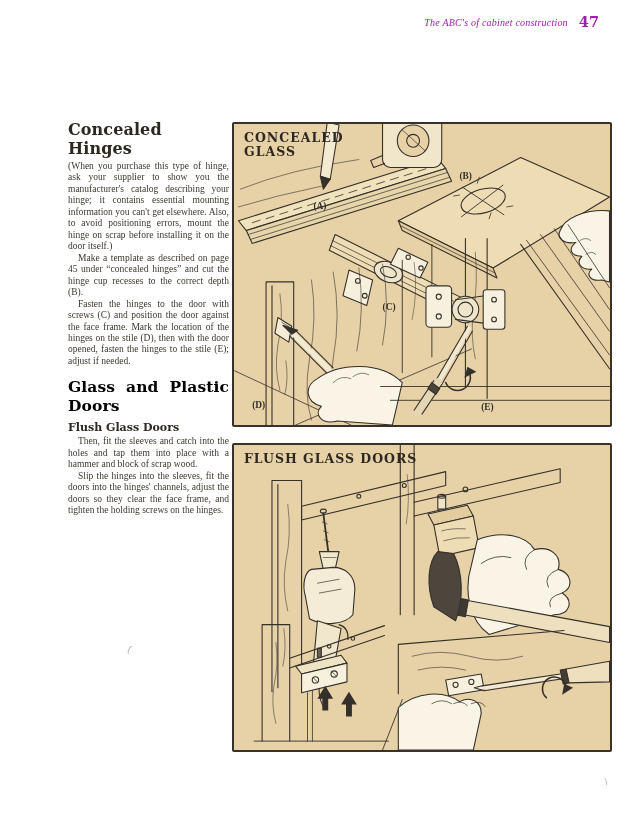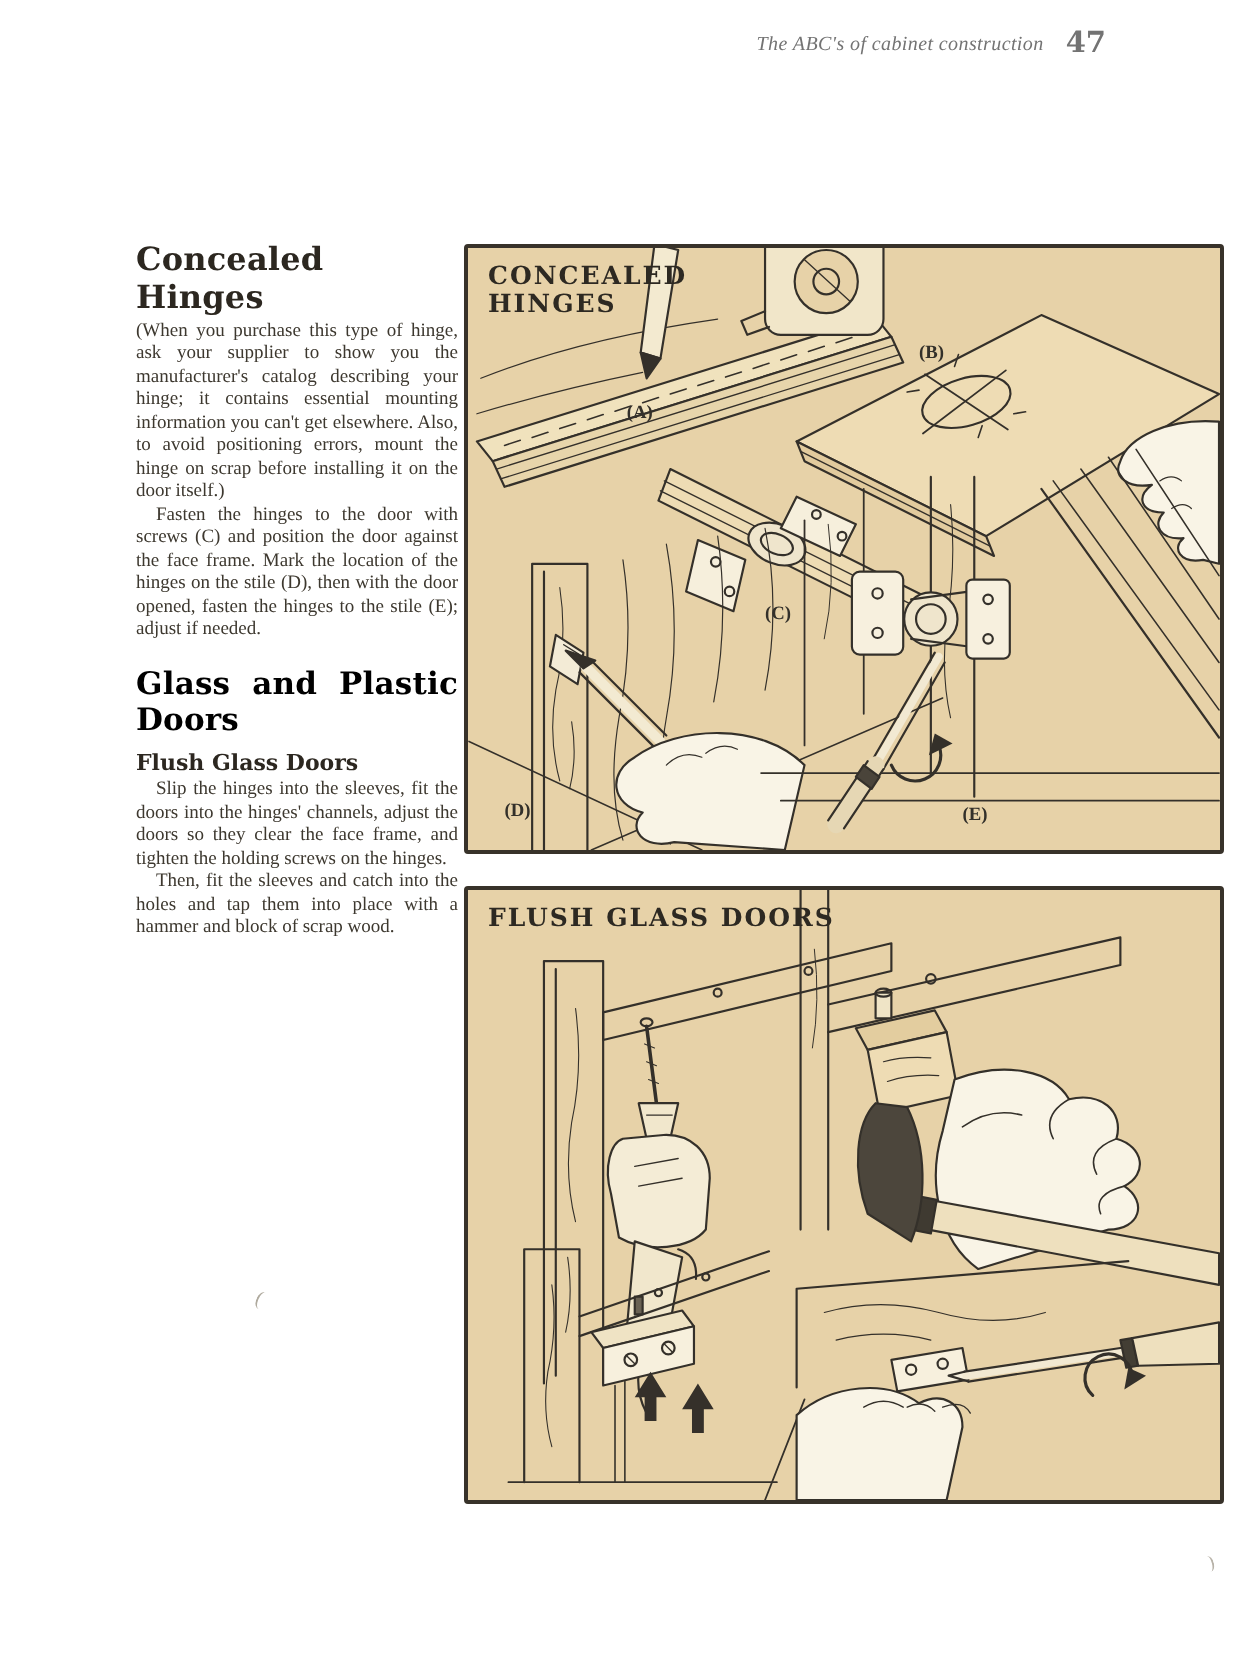--- a/index.html
+++ b/index.html
@@ -3,21 +3,21 @@
 <meta charset="utf-8">
 <style>
   html,body{margin:0;padding:0;}
   body{
     width:626px;height:836px;position:relative;overflow:hidden;
     background:var(--paper,#ffffff);
     font-family:"Liberation Serif",serif;
     color:var(--text,#3d382f);
   }
   
-  .page-header{position:absolute;top:12px;left:0;width:553px;text-align:right;color:#737373;white-space:nowrap;}
+  .page-header{position:absolute;top:12px;left:0;width:553px;text-align:right;color:#a21caf;white-space:nowrap;padding-left:46px;}
   .running-title{font-style:italic;font-size:10px;letter-spacing:.2px;}
   .page-number{font-family:"DejaVu Serif",serif;font-weight:bold;font-size:14.5px;margin-left:11px;vertical-align:-1px;}
   
   .text-column{position:absolute;left:68px;top:120px;width:161px;font-size:9.5px;line-height:1.21;text-align:justify;}
   .text-column h3{font-family:"DejaVu Serif",serif;font-size:16px;margin:0 0 2px;color:#2c2720;letter-spacing:.1px;}
   .text-column h2{font-family:"DejaVu Serif",serif;font-size:15.5px;margin:11px 0 5px;color:#000000;letter-spacing:.1px;}
   .text-column h4{font-family:"DejaVu Serif",serif;font-size:11px;margin:0 0 2px;color:#2c2720;}
   .text-column p{margin:0;text-indent:10px;}
   .text-column p.flush{text-indent:0;}
   
@@ -39,31 +39,32 @@
 </head>
 <body>
 
 <div class="page-header">
   <span class="running-title">The ABC's of cabinet construction</span><span class="page-number">47</span>
 </div>
 
 <div class="text-column">
   <h3>Concealed Hinges</h3>
   <p class="flush">(When you purchase this type of hinge, ask your supplier to show you the manufacturer's catalog describing your hinge; it contains essential mounting information you can't get elsewhere. Also, to avoid positioning errors, mount the hinge on scrap before installing it on the door itself.)</p>
+  <p>Make a template as described on page 45 under “concealed hinges” and cut the hinge cup recesses to the correct depth (B).</p>
   <p>Fasten the hinges to the door with screws (C) and position the door against the face frame. Mark the location of the hinges on the stile (D), then with the door opened, fasten the hinges to the stile (E); adjust if needed.</p>
   <h2>Glass and Plastic Doors</h2>
   <h4>Flush Glass Doors</h4>
+  <p>Then, fit the sleeves and catch into the holes and tap them into place with a hammer and block of scrap wood.</p>
   <p>Slip the hinges into the sleeves, fit the doors into the hinges' channels, adjust the doors so they clear the face frame, and tighten the holding screws on the hinges.</p>
-  <p>Then, fit the sleeves and catch into the holes and tap them into place with a hammer and block of scrap wood.</p>
 </div>
 
 <section class="panel panel-1">
   <div class="panel-title">
     <span>CONCEALED</span>
-    <span>HINGES</span>
+    <span>GLASS</span>
   </div>
   <svg viewBox="0 0 380 305">
     <g stroke="#34302a" stroke-width="1.1" fill="none" stroke-linecap="round" stroke-linejoin="round">
 
       <g>
         <path d="M6,66 q50,-20 120,-30" stroke-width="0.6"></path>
         <path d="M4,84 q40,-12 84,-21" stroke-width="0.6"></path>
         <path d="M4,98 L206,35 L214,45 L12,108 Z" fill="#f0e2bd"></path>
         <path d="M18,100 l8,-2.6 M32,96 l8,-2.6 M46,91.5 l8,-2.6 M60,87 l8,-2.6 M74,82.7 l8,-2.6 M88,78.4 l8,-2.6 M102,74 l8,-2.6 M116,69.7 l8,-2.6 M130,65.4 l8,-2.6 M144,61 l8,-2.6 M158,56.7 l8,-2.6 M172,52.4 l8,-2.6 M186,48 l8,-2.6" stroke-width="0.8"></path>
         <path d="M12,108 L214,45 L220,58 L18,121 Z" fill="#e7d5ab"></path>

